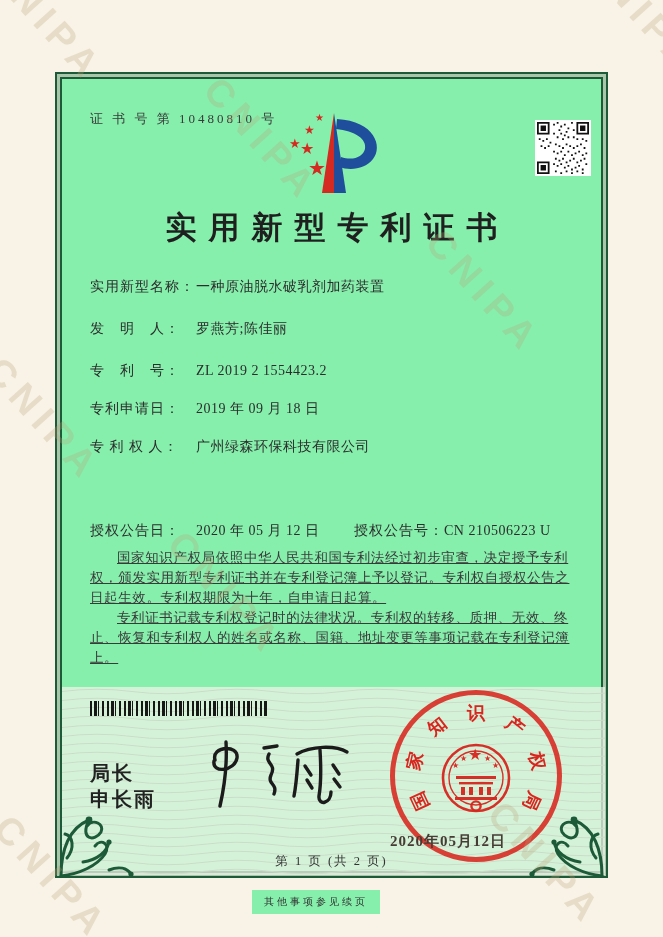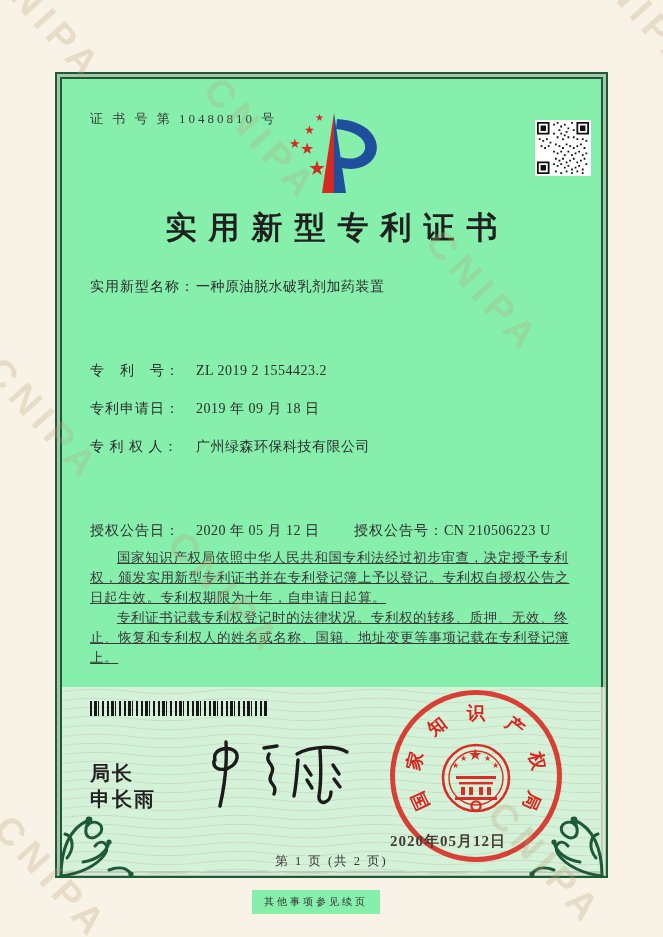--- a/index.html
+++ b/index.html
@@ -148,20 +148,23 @@
       <path fill="#111" fill-rule="evenodd" d="M0 0h7v7H0z M1 1h5v5H1z M2 2h3v3H2z"></path>
       <path fill="#111" fill-rule="evenodd" d="M22 0h7v7h-7z M23 1h5v5h-5z M24 2h3v3h-3z"></path>
       <path fill="#111" fill-rule="evenodd" d="M0 22h7v7H0z M1 23h5v5H1z M2 24h3v3h-3z"></path>
       <path fill="#111" d="M9 1h1v1H9z M11 0h1v1h-1z M13 2h1v1h-1z M15 1h1v1h-1z M17 3h1v1h-1z M19 0h1v1h-1z M12 4h1v1h-1z M16 5h1v1h-1z M20 4h1v1h-1z M9 6h1v1H9z M13 6h1v1h-1z M15 7h1v1h-1z M11 8h1v1h-1z M14 9h1v1h-1z M17 8h1v1h-1z M20 8h1v1h-1z M1 9h1v1H1z M3 10h1v1H3z M5 9h1v1H5z M7 11h1v1H7z M2 13h1v1H2z M4 14h1v1H4z M6 13h1v1H6z M10 12h1v1h-1z M12 13h1v1h-1z M14 14h1v1h-1z M16 12h1v1h-1z M18 13h1v1h-1z M20 14h1v1h-1z M22 13h1v1h-1z M24 12h1v1h-1z M26 14h1v1h-1z M27 10h1v1h-1z M22 9h1v1h-1z M25 9h1v1h-1z M9 16h1v1H9z M11 17h1v1h-1z M13 16h1v1h-1z M15 18h1v1h-1z M17 16h1v1h-1z M19 18h1v1h-1z M21 17h1v1h-1z M23 16h1v1h-1z M25 18h1v1h-1z M27 17h1v1h-1z M10 20h1v1h-1z M12 21h1v1h-1z M14 20h1v1h-1z M16 22h1v1h-1z M18 21h1v1h-1z M20 20h1v1h-1z M22 22h1v1h-1z M24 21h1v1h-1z M26 20h1v1h-1z M9 23h1v1H9z M11 24h1v1h-1z M13 23h1v1h-1z M15 25h1v1h-1z M17 24h1v1h-1z M19 26h1v1h-1z M21 25h1v1h-1z M23 24h1v1h-1z M25 26h1v1h-1z M27 23h1v1h-1z M10 27h1v1h-1z M13 28h1v1h-1z M16 27h1v1h-1z M19 28h1v1h-1z M22 27h1v1h-1z M25 28h1v1h-1z"></path>
     </svg>
 
     <div class="certitem" id="title">实用新型专利证书</div>
 
     <div class="certitem frow" style="top:204px">
       <span class="flabel">实用新型名称：</span><span class="fvalue">一种原油脱水破乳剂加药装置</span>
+    </div>
+    <div class="certitem frow" style="top:246px">
+      <span class="flabel">发　明　人：</span><span class="fvalue">罗燕芳;陈佳丽</span>
     </div>
     <div class="certitem frow" style="top:288px">
       <span class="flabel">专　利　号：</span><span class="fvalue">ZL 2019 2 1554423.2</span>
     </div>
     <div class="certitem frow" style="top:326px">
       <span class="flabel">专利申请日：</span><span class="fvalue">2019 年 09 月 18 日</span>
     </div>
     <div class="certitem frow" style="top:364px">
       <span class="flabel">专 利 权 人：</span><span class="fvalue">广州绿森环保科技有限公司</span>
     </div>

